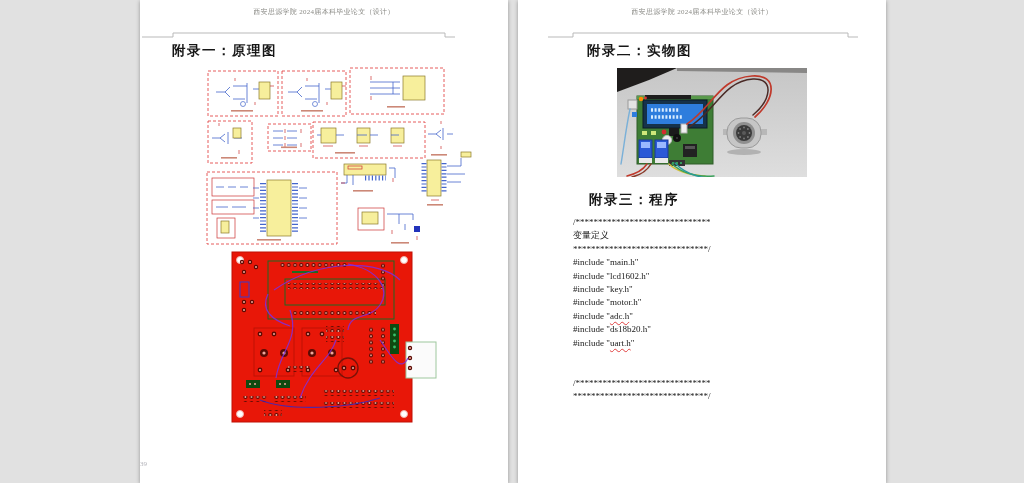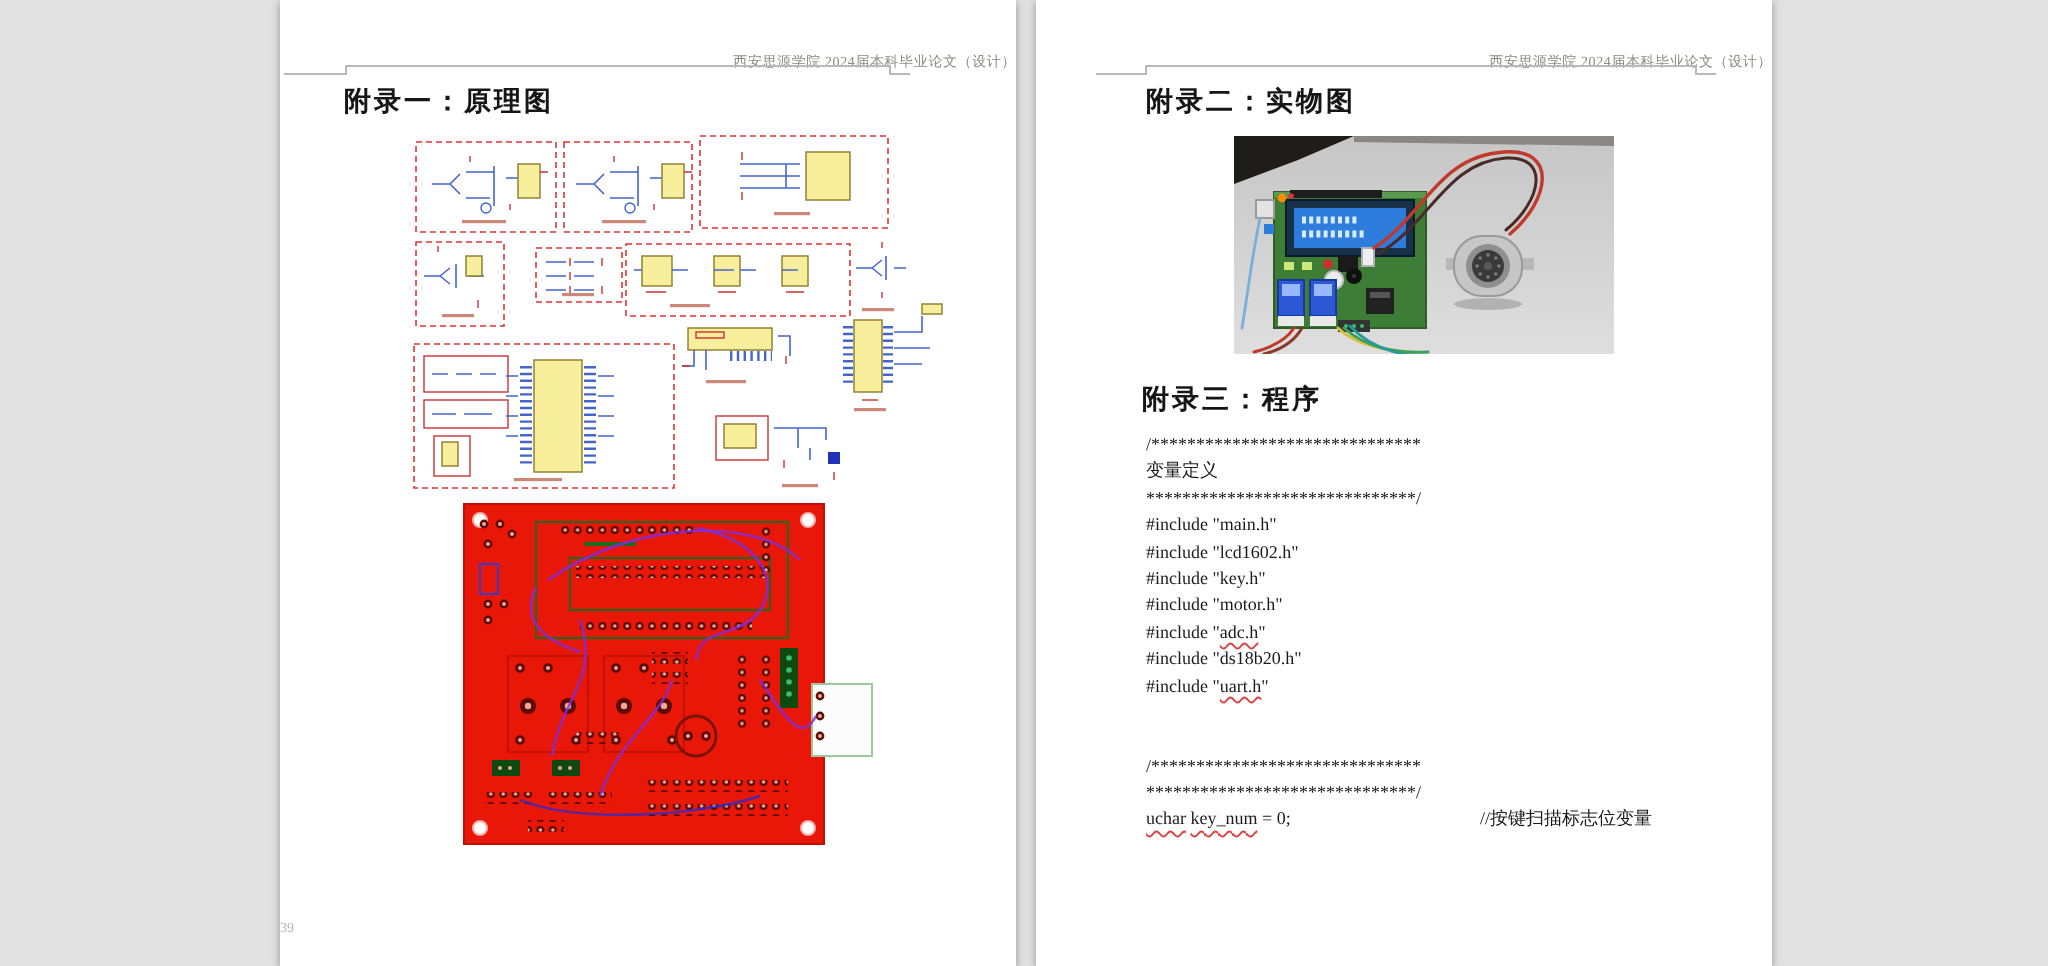--- a/index.html
+++ b/index.html
@@ -3,29 +3,29 @@
 <meta charset="utf-8">
 <style>
   *{margin:0;padding:0;box-sizing:border-box}
   html,body{width:1024px;height:483px;overflow:hidden;background:#e1e1e1;
     font-family:"Liberation Serif",serif;}
   .canvas{position:relative;width:1024px;height:483px;background:#e1e1e1}
   .page{position:absolute;top:0;height:483px;width:368px;background:#fff;
     box-shadow:0 1px 4px rgba(0,0,0,.35)}
   .page-left{left:140px}
   .page-right{left:518px}
-  .running-head{position:absolute;top:26px;left:0;width:100%;text-align:right;
+  .running-head{position:absolute;top:7px;left:0;width:100%;text-align:center;
     font-size:7px;color:#8a8a85;letter-spacing:.3px}
   .head-rule{position:absolute;top:30px;left:0;width:368px;height:10px}
   .head-rule polyline{fill:none;stroke:#b9b9b9;stroke-width:1}
   h1.appendix{position:absolute;font-family:Liberation Sans, sans-serif;
     font-weight:bold;font-size:13.5px;color:#161616;letter-spacing:1.5px;white-space:nowrap}
   .h-left{left:32px;top:42px}
-  .h-right{left:55px;top:42px}
-  .h-right3{left:53px;top:191px}
+  .h-right{left:69px;top:42px}
+  .h-right3{left:71px;top:191px}
   .fig{position:absolute}
   .page-num{position:absolute;top:460px;width:100%;text-align:left;
     font-size:7px;color:#9a9aa2;opacity:.75}
   
   .code{position:absolute;left:55px;top:216px;width:305px}
   .code-line{position:relative;height:13.4px;line-height:13.4px;font-size:9px;
     color:#1a1a1a;white-space:pre}
   .code-line .wavy{text-decoration-line:underline;text-decoration-style:wavy;
     text-decoration-color:#e04040;text-decoration-thickness:.8px;text-underline-offset:1.5px}
   .code-comment{position:absolute;top:0}
@@ -366,18 +366,17 @@
         <div class="code-line"><span><span>#include "lcd1602.h"</span></span></div>
         <div class="code-line"><span><span>#include "key.h"</span></span></div>
         <div class="code-line"><span><span>#include "motor.h"</span></span></div>
         <div class="code-line"><span><span>#include "</span><span class="wavy">adc.h</span><span>"</span></span></div>
         <div class="code-line"><span><span>#include "ds18b20.h"</span></span></div>
         <div class="code-line"><span><span>#include "</span><span class="wavy">uart.h</span><span>"</span></span></div>
         <div class="code-line"><span></span></div>
         <div class="code-line"><span></span></div>
         <div class="code-line"><span><span>/******************************</span></span></div>
         <div class="code-line"><span><span>******************************/</span></span></div>
-        <div class="code-line"><span><span class="wavy">uchar</span><span> </span><span class="wavy">key_num</span><span> = 0;</span></span><span class="code-comment cmt-far">//按键扫描标志位变量</span></div>
         <div class="code-line"><span></span></div>
       </div>
 
   </div>
 </div>
 
 </body></html>

